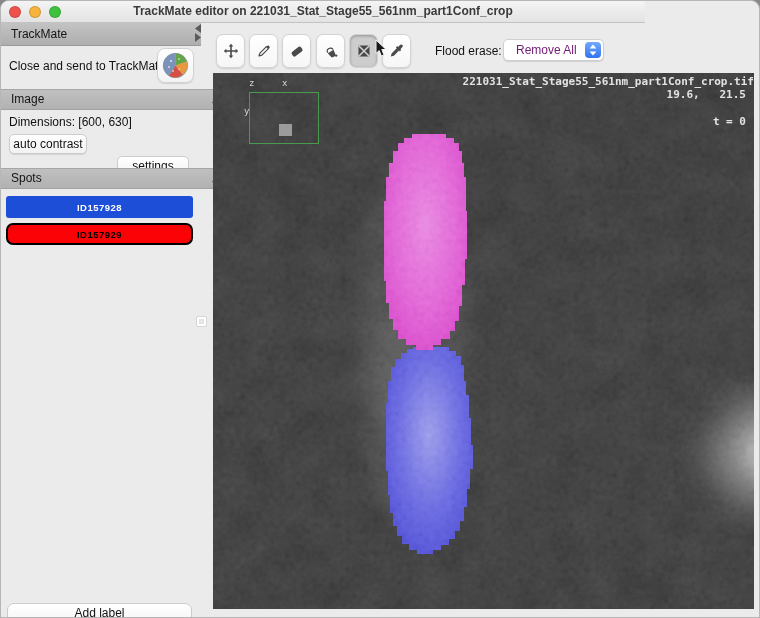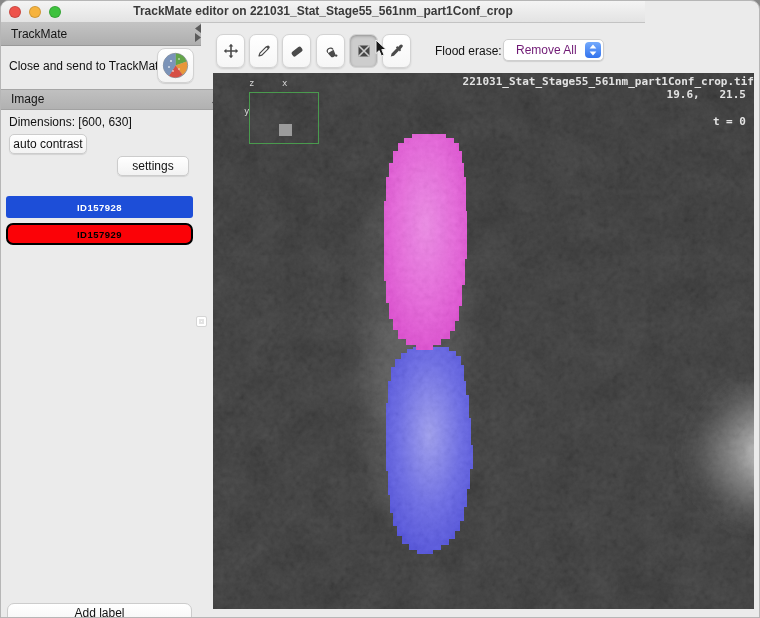--- a/index.html
+++ b/index.html
@@ -125,20 +125,29 @@
         <svg width="17" height="11" viewBox="0 0 17 11">
             <path d="M1 5.5 Q8.5 -1.8 16 5.5 Q8.5 12.8 1 5.5 Z" fill="none" stroke="#3a3a3a" stroke-width="1.2"></path>
             <circle cx="8.5" cy="5.5" r="2.3" fill="#3a3a3a"></circle>
           </svg>
       </span>
     </div>
     <div class="dims">Dimensions: [600, 630]</div>
     <div class="mac-btn btn-autocontrast">auto contrast</div>
     <div class="mac-btn btn-settings">settings</div>
 
+    <div class="section-header hdr-spots">
+      <span class="sec-title">Spots</span>
+      <span class="eye">
+        <svg width="17" height="11" viewBox="0 0 17 11">
+            <path d="M1 5.5 Q8.5 -1.8 16 5.5 Q8.5 12.8 1 5.5 Z" fill="none" stroke="#3a3a3a" stroke-width="1.2"></path>
+            <circle cx="8.5" cy="5.5" r="2.3" fill="#3a3a3a"></circle>
+          </svg>
+      </span>
+    </div>
     <div class="spot-row spot-blue" style="background:#1d4ed8;color:#ffffff;">ID157928</div>
     <div class="spot-row spot-red" style="background:#fb0207;color:#000000;border:2.5px solid #000;">ID157929</div>
 
     <div class="grip"></div>
     <div class="add-label-btn">Add label</div>
   </div>
 
   <div class="main">
 
     <div class="tool-btn t1" title="move">

